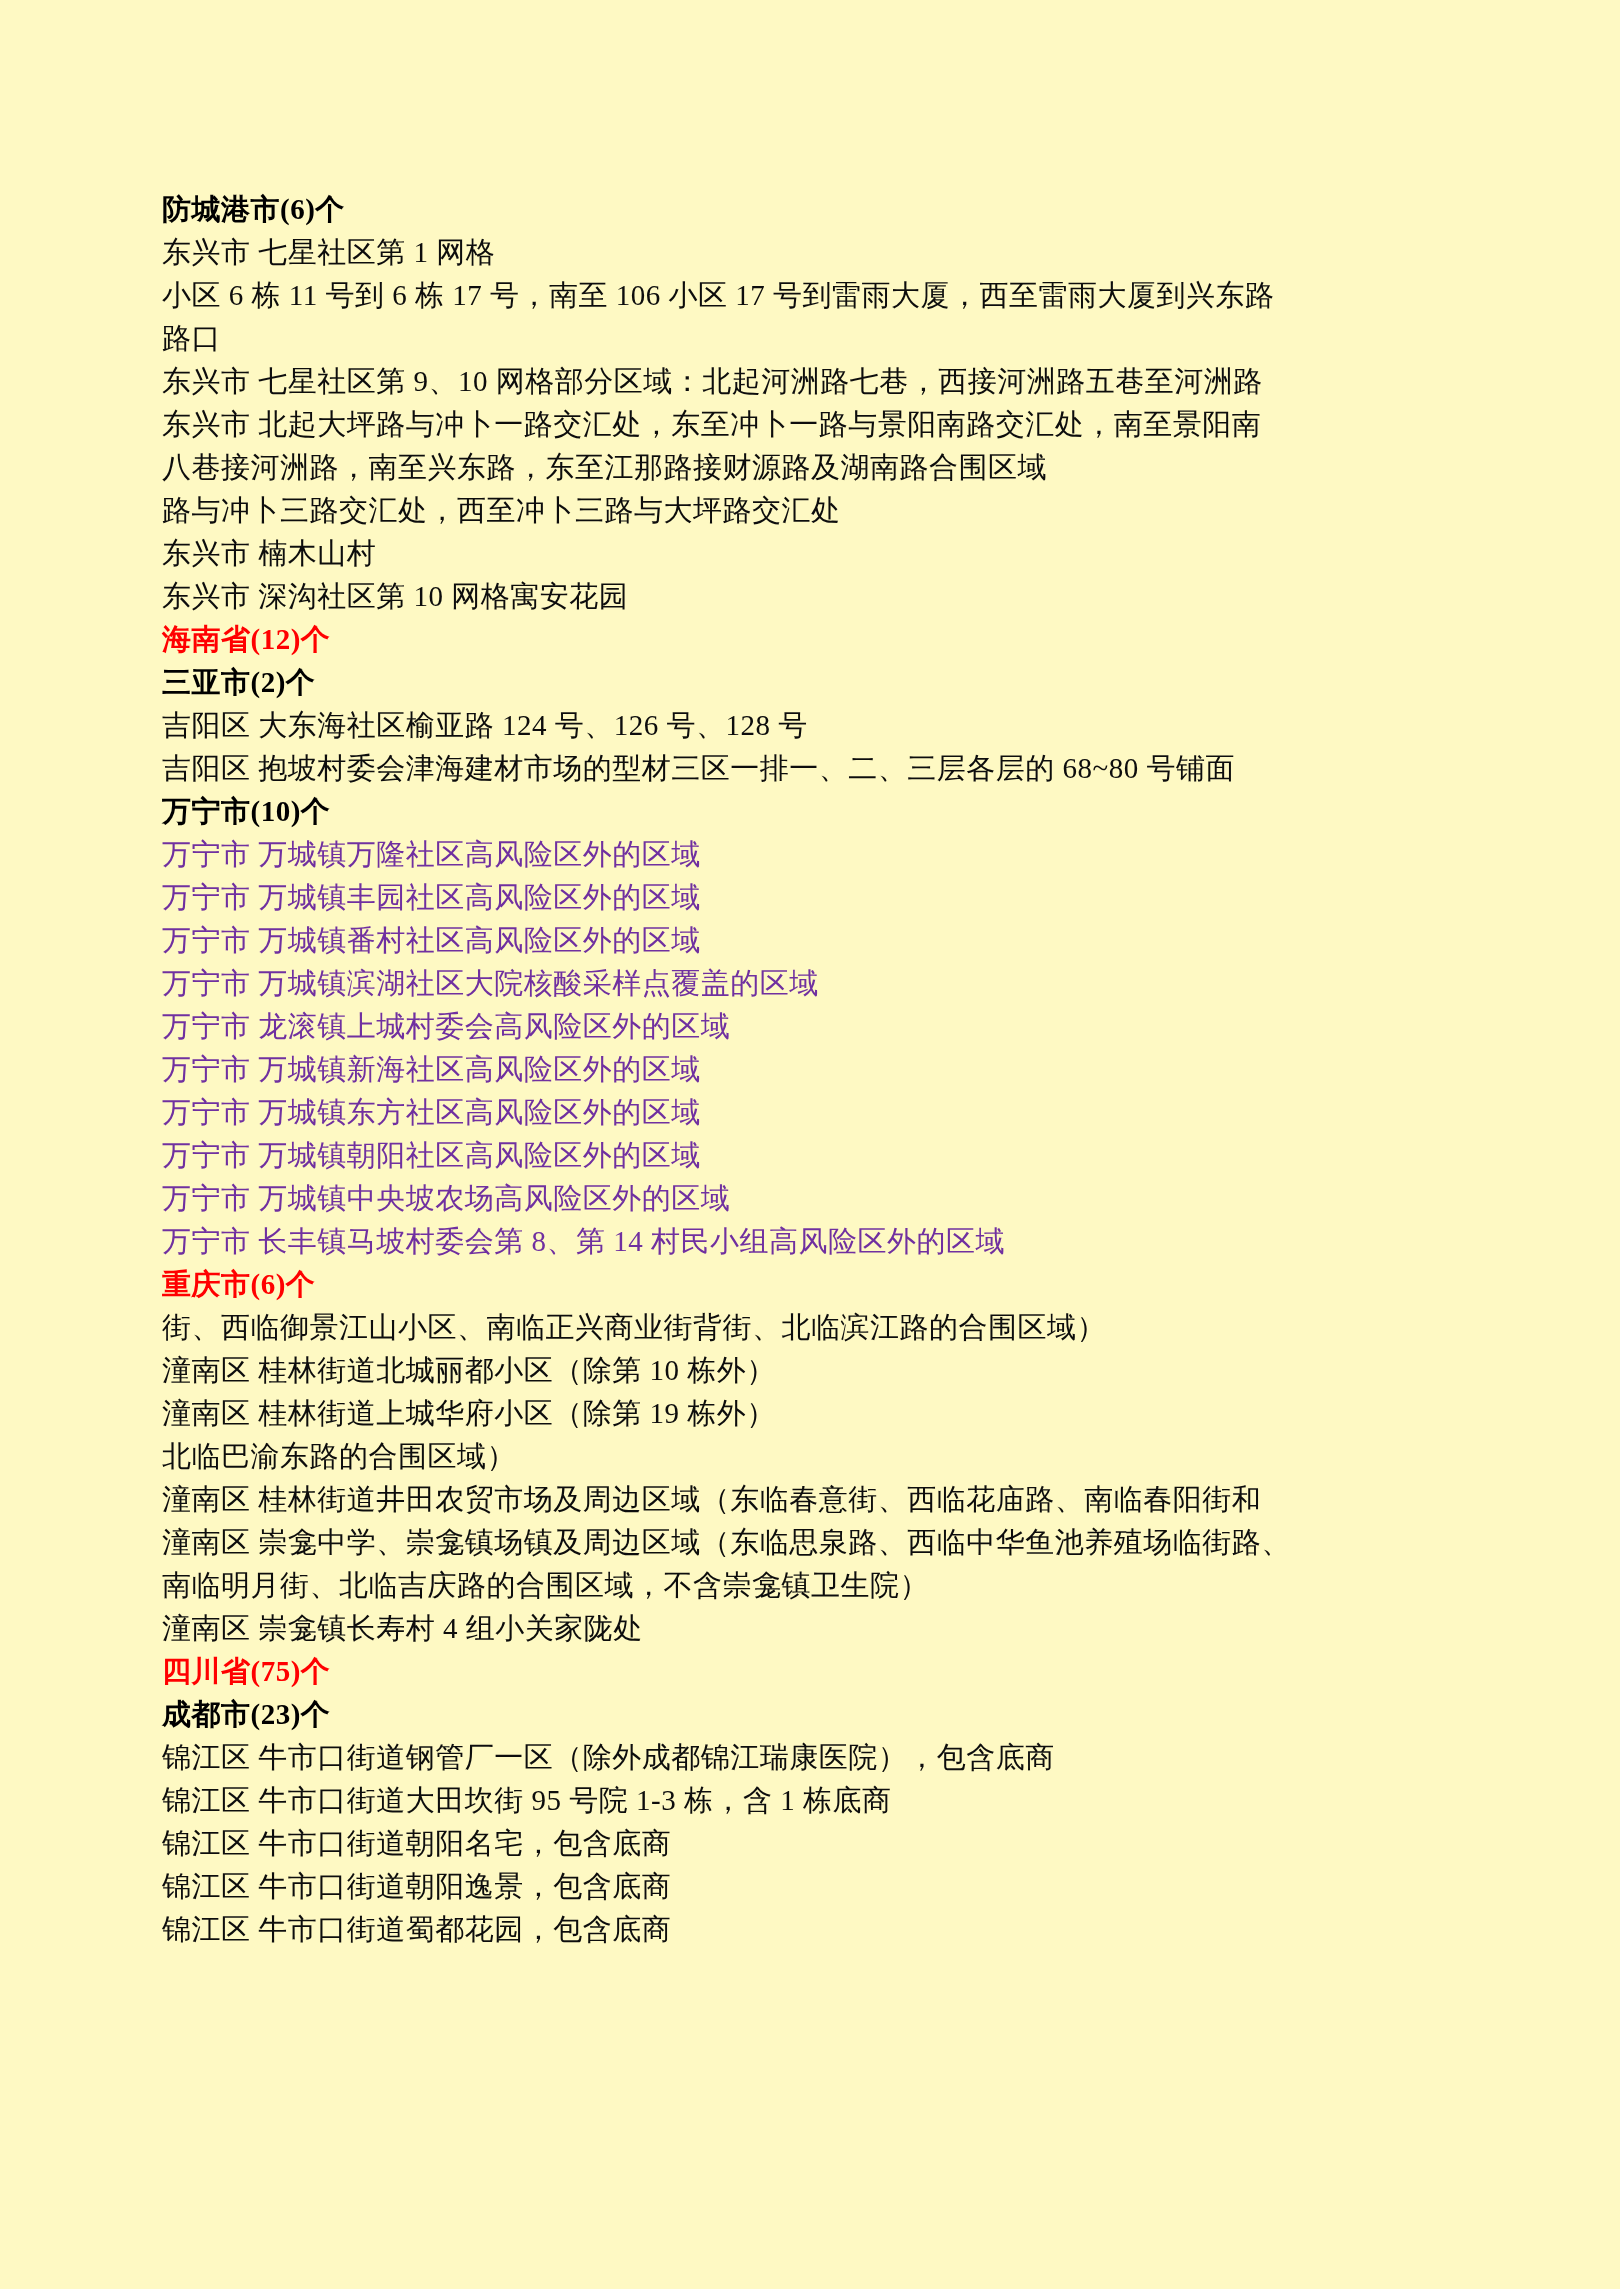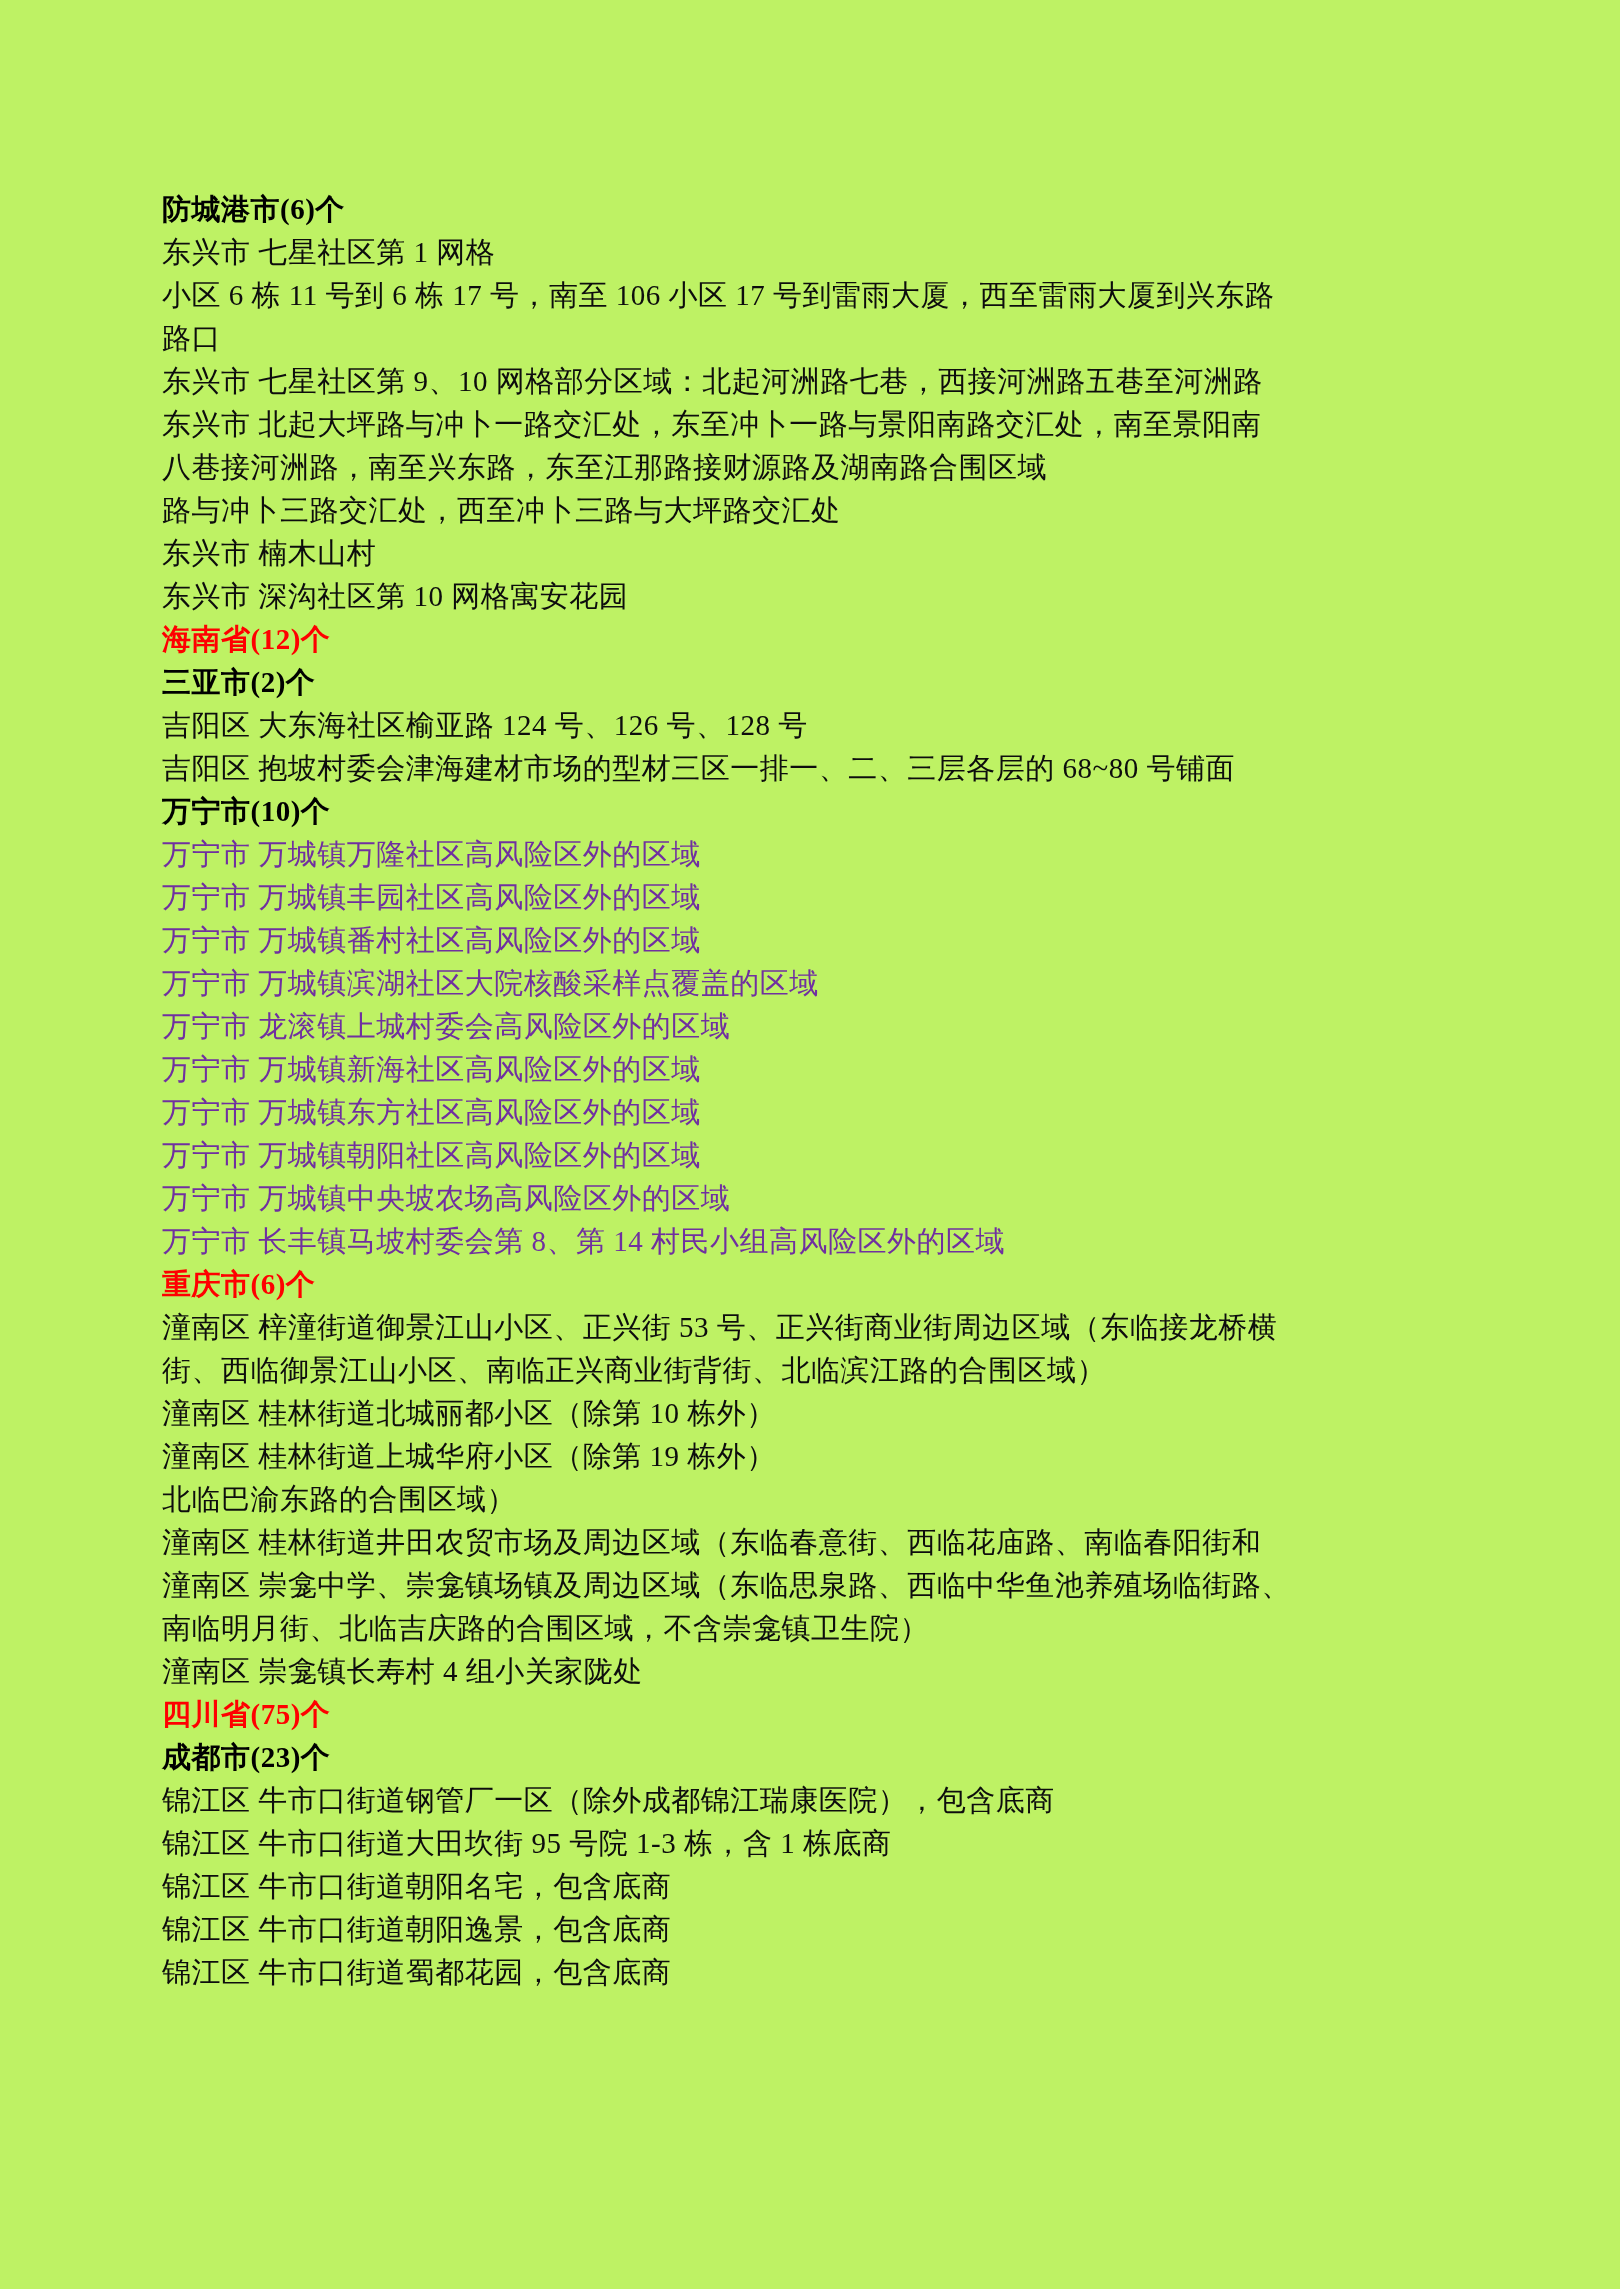--- a/index.html
+++ b/index.html
@@ -4,21 +4,21 @@
 <style>
   html, body {
     margin: 0;
     padding: 0;
     background: #ffffff;
   }
   .page {
     position: relative;
     width: 1620px;
     height: 2290px;
-    background: #bef264;
+    background: #fef9c3;
     overflow: hidden;
     font-family: "Liberation Serif", "DejaVu Serif", serif;
   }
   .content {
     position: absolute;
     left: 162px;
     top: 188px;
     width: 1306px;
     font-size: 29px;
     line-height: 43px;
@@ -66,21 +66,20 @@
       <div class="line purple">万宁市 万城镇丰园社区高风险区外的区域</div>
       <div class="line purple">万宁市 万城镇番村社区高风险区外的区域</div>
       <div class="line purple">万宁市 万城镇滨湖社区大院核酸采样点覆盖的区域</div>
       <div class="line purple">万宁市 龙滚镇上城村委会高风险区外的区域</div>
       <div class="line purple">万宁市 万城镇新海社区高风险区外的区域</div>
       <div class="line purple">万宁市 万城镇东方社区高风险区外的区域</div>
       <div class="line purple">万宁市 万城镇朝阳社区高风险区外的区域</div>
       <div class="line purple">万宁市 万城镇中央坡农场高风险区外的区域</div>
       <div class="line purple">万宁市 长丰镇马坡村委会第 8、第 14 村民小组高风险区外的区域</div>
       <div class="line province-heading">重庆市(6)个</div>
-      <div class="line body">潼南区 梓潼街道御景江山小区、正兴街 53 号、正兴街商业街周边区域（东临接龙桥横</div>
       <div class="line body">街、西临御景江山小区、南临正兴商业街背街、北临滨江路的合围区域）</div>
       <div class="line body">潼南区 桂林街道北城丽都小区（除第 10 栋外）</div>
       <div class="line body">潼南区 桂林街道上城华府小区（除第 19 栋外）</div>
       <div class="line body">北临巴渝东路的合围区域）</div>
       <div class="line body">潼南区 桂林街道井田农贸市场及周边区域（东临春意街、西临花庙路、南临春阳街和</div>
       <div class="line body">潼南区 崇龛中学、崇龛镇场镇及周边区域（东临思泉路、西临中华鱼池养殖场临街路、</div>
       <div class="line body">南临明月街、北临吉庆路的合围区域，不含崇龛镇卫生院）</div>
       <div class="line body">潼南区 崇龛镇长寿村 4 组小关家陇处</div>
       <div class="line province-heading">四川省(75)个</div>
       <div class="line city-heading">成都市(23)个</div>

